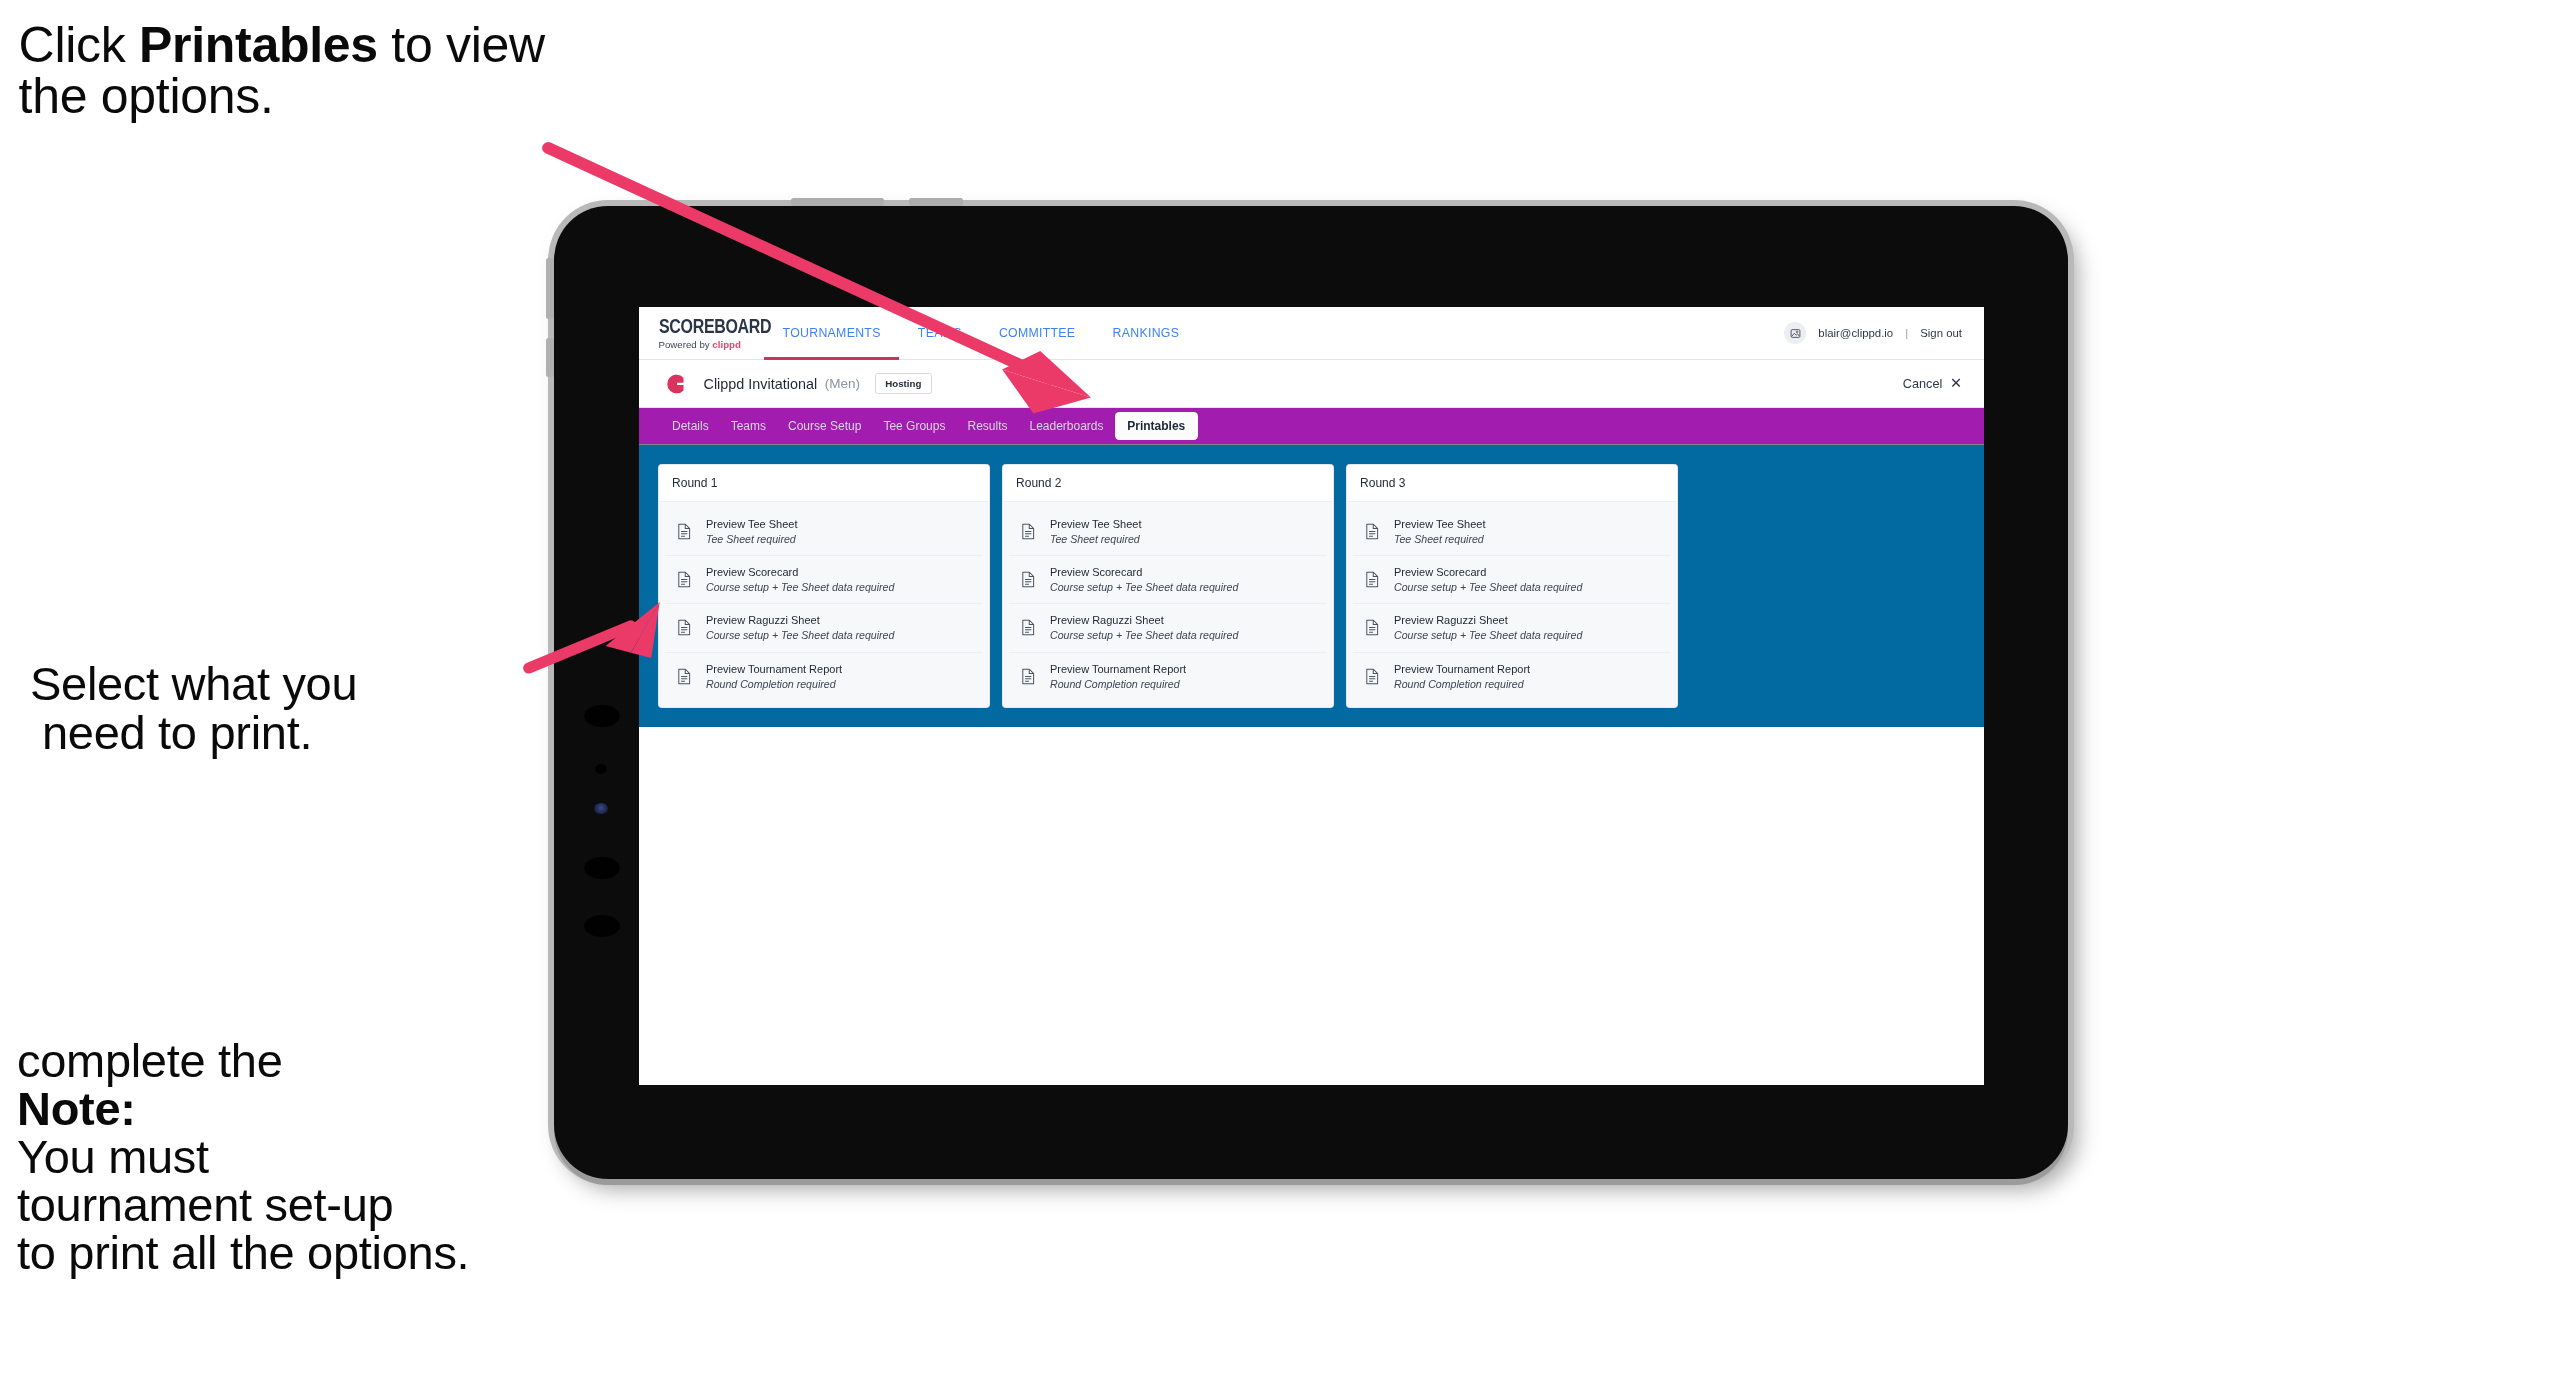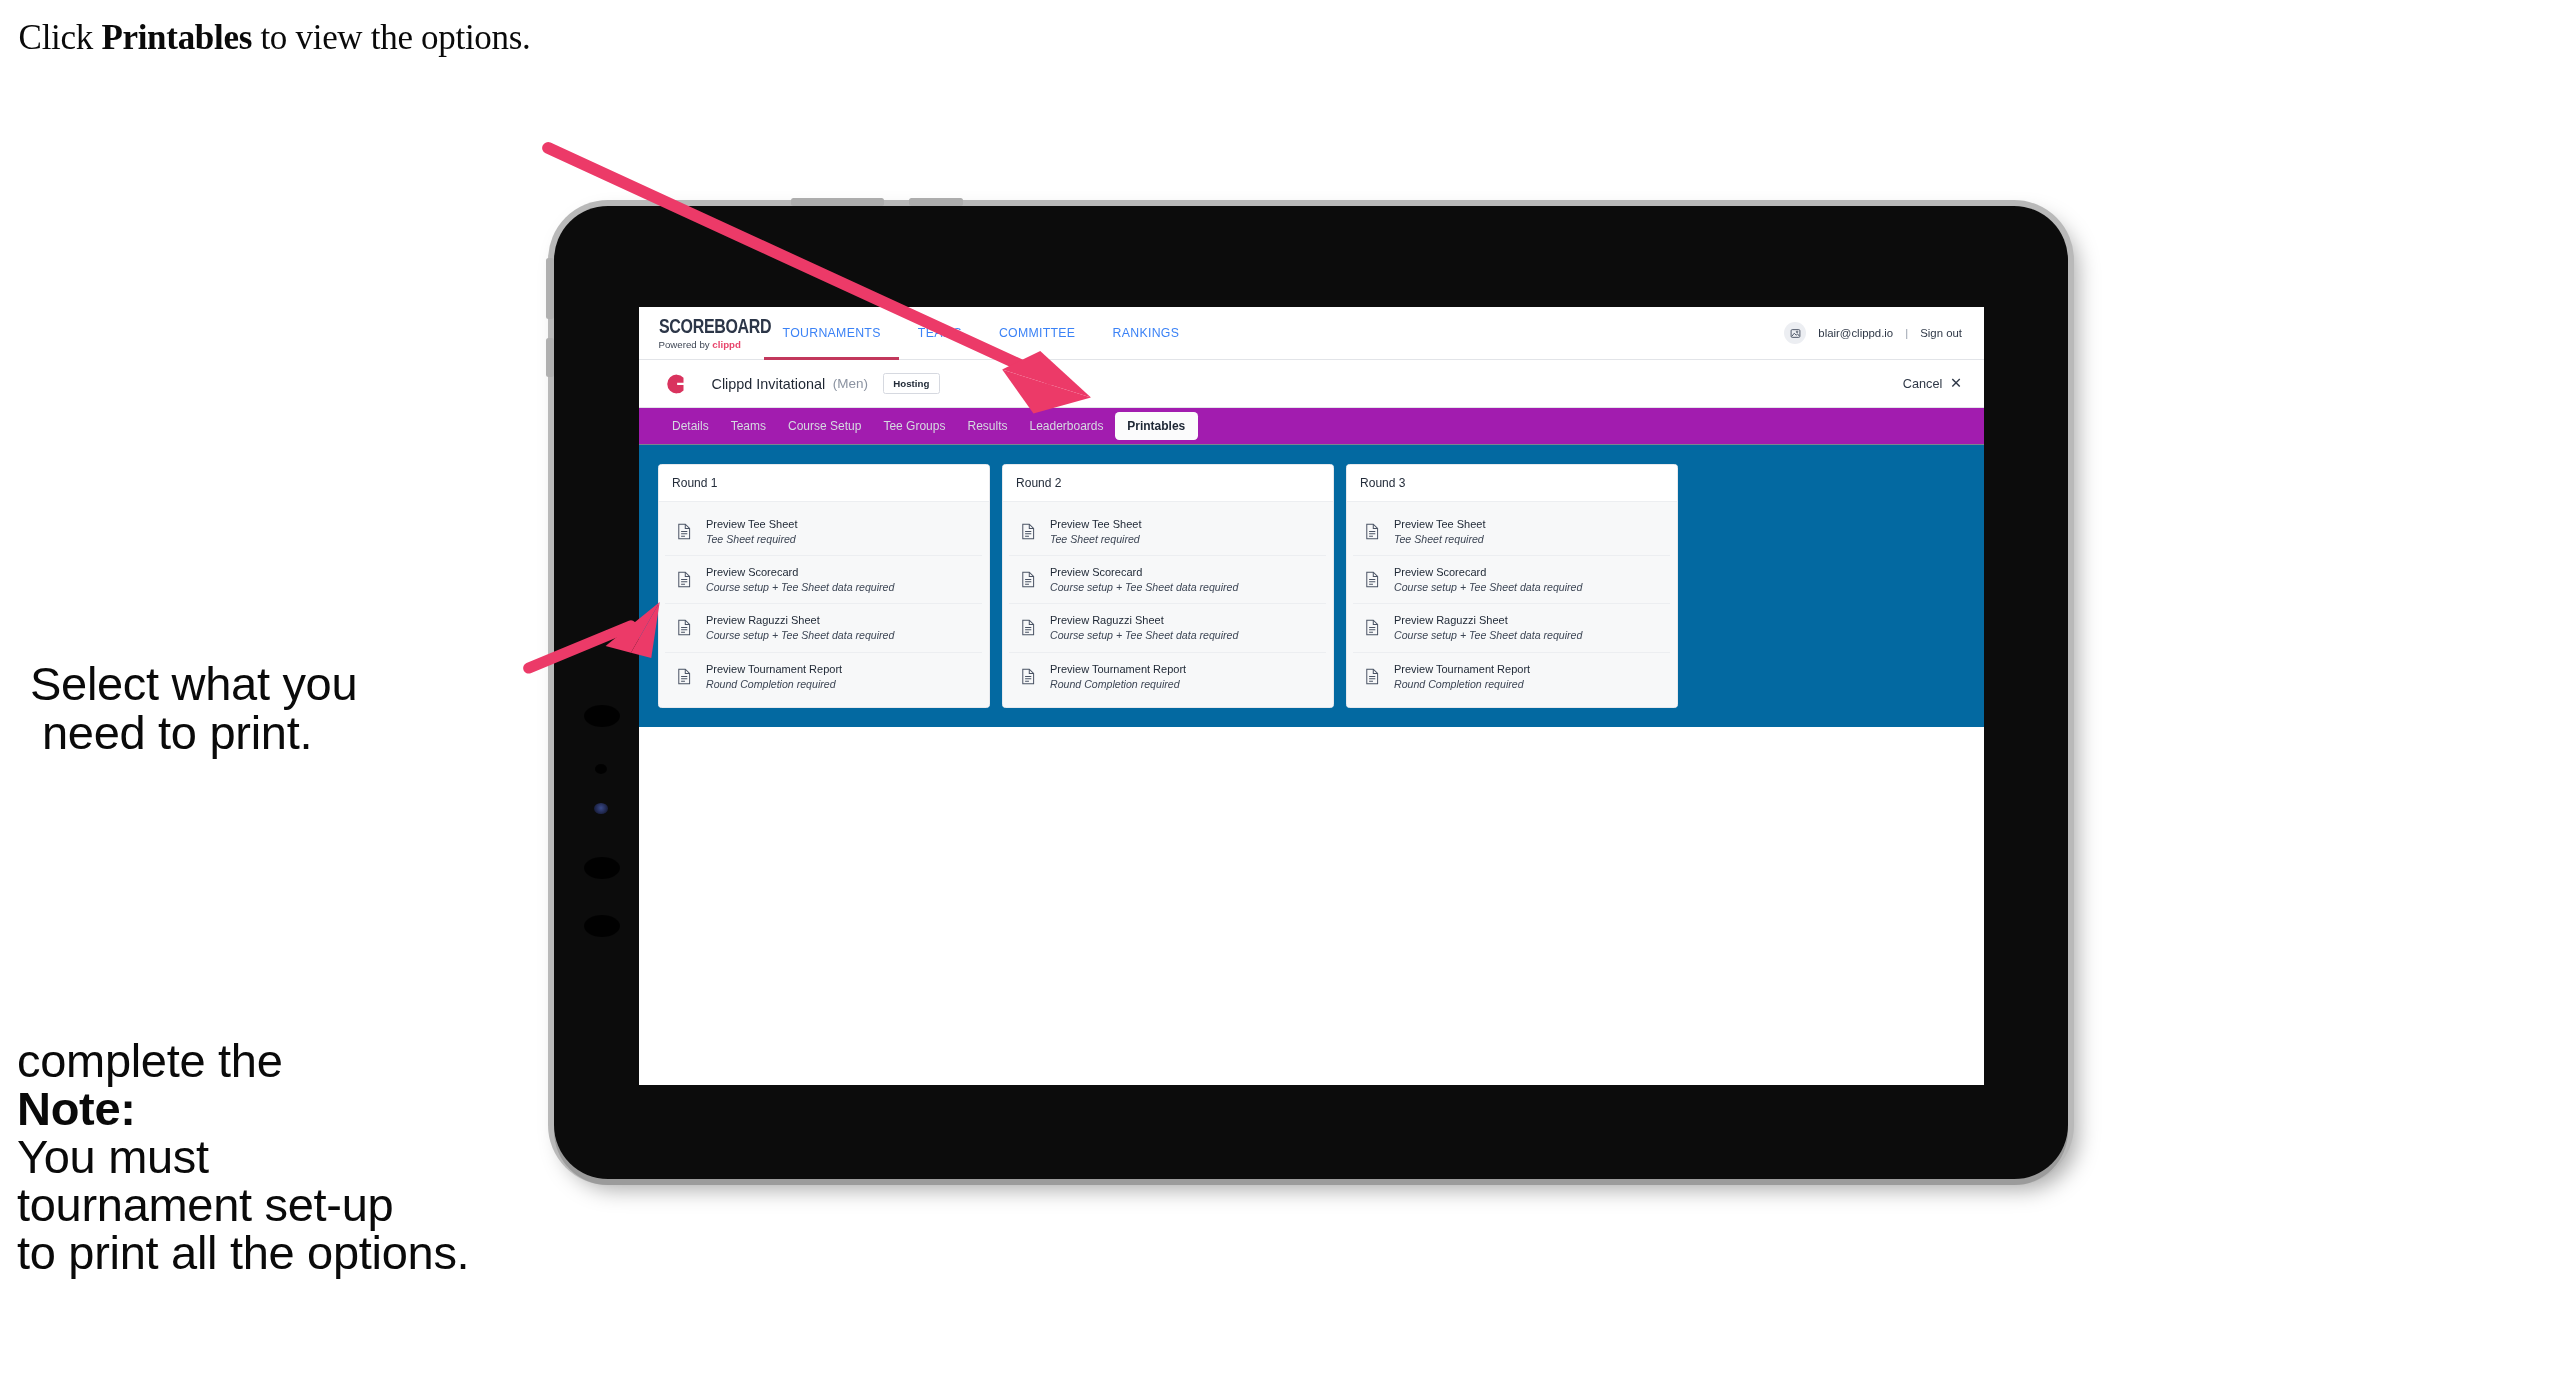--- a/index.html
+++ b/index.html
@@ -14,21 +14,21 @@
 
   
   .annot{
     position:absolute;
     color:#0a0a0a;
     font-family:"Liberation Sans", sans-serif;
     font-weight:400;
     letter-spacing:-0.3px;
   }
   .annot .b{font-weight:700;}
-  #annot-1{left:18.6px;top:20px;font-size:35px;line-height:1.02;width:558px;font-family:Liberation Serif, serif;}
+  #annot-1{left:18.6px;top:20px;font-size:50px;line-height:1.02;width:558px;}
   #annot-2{left:30px;top:660px;font-size:47px;line-height:1.04;width:524px;text-align:left;}
   #annot-2 .l2{display:block;padding-left:12px;}
   #annot-3{left:17px;top:1037px;font-size:47px;line-height:1.02;width:677px;}
   #annot-3 span{display:block;}
 
   
   .tablet{
     position:absolute;left:554px;top:206px;width:1514px;height:973px;
     background:#0c0c0c;
     border-radius:54px;
@@ -77,21 +77,21 @@
   .topbar-right{margin-left:auto;display:flex;align-items:center;padding-right:22px;gap:12px;}
   .avatar{width:22px;height:22px;border-radius:50%;background:#eceef2;display:flex;align-items:center;justify-content:center;}
   .avatar svg{display:block;}
   .acct{font-size:11.4px;color:#2f3847;}
   .sep{color:#9aa2ae;font-size:11.4px;}
   .signout{font-size:11.4px;color:#2f3847;text-decoration:none;}
 
   
   .tbar{height:47px;background:#fff;border-bottom:0.8px solid #e2e4e8;display:flex;align-items:center;padding:0 22px;}
   .clogo{width:29px;height:29px;display:flex;align-items:center;justify-content:center;margin-right:13.5px;}
-  .tname{font-size:14.4px;color:#1f2733;font-weight:400;margin-left:8px;}
+  .tname{font-size:14.4px;color:#1f2733;font-weight:400;}
   .tgender{font-size:13.5px;color:#8b93a1;margin-left:7.6px;}
   .hosting{
     margin-left:15px;border:0.8px solid #d6d9e0;border-radius:2.5px;
     padding:4.2px 9.3px;font-size:9.7px;font-weight:700;color:#222b38;background:#fff;line-height:1;
   }
   .tbar-right{margin-left:auto;display:flex;align-items:center;gap:7.6px;}
   .cancel{font-size:12.7px;color:#2f3847;}
   .xmark{font-size:14.4px;color:#2f3847;line-height:1;}
 
   

